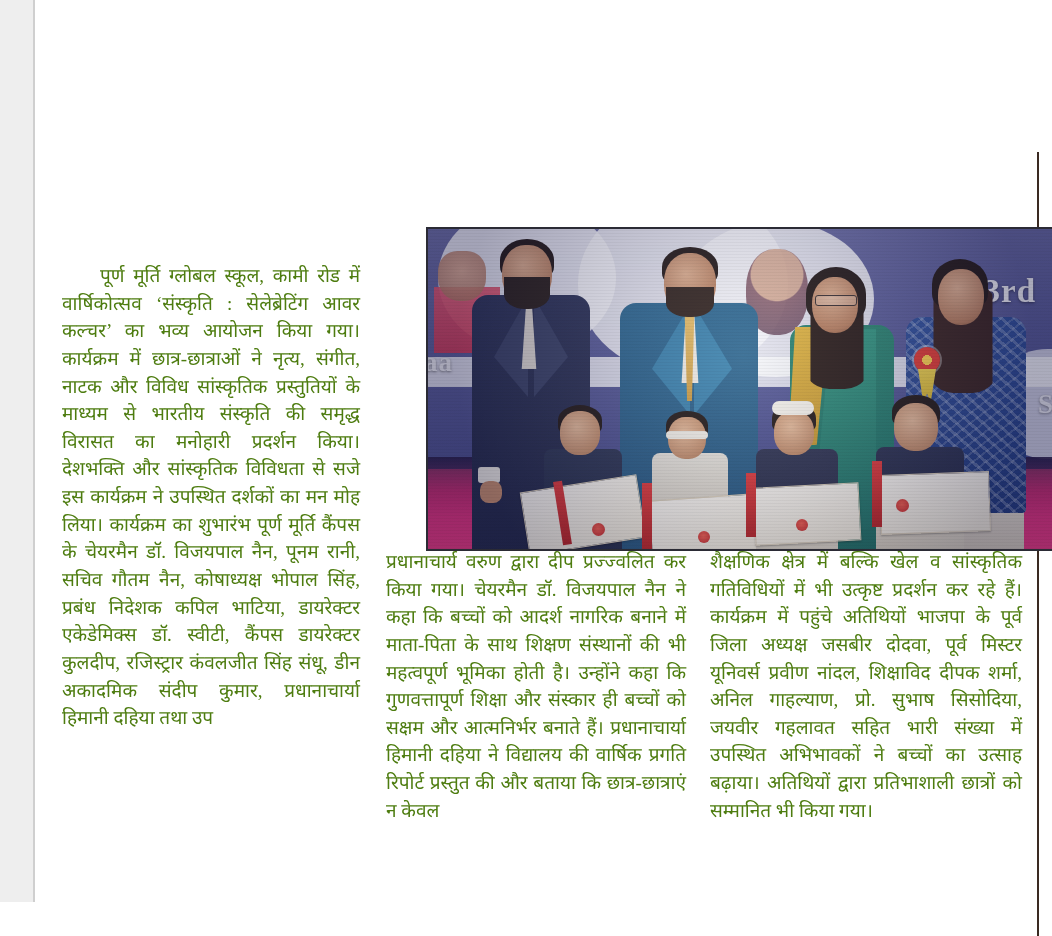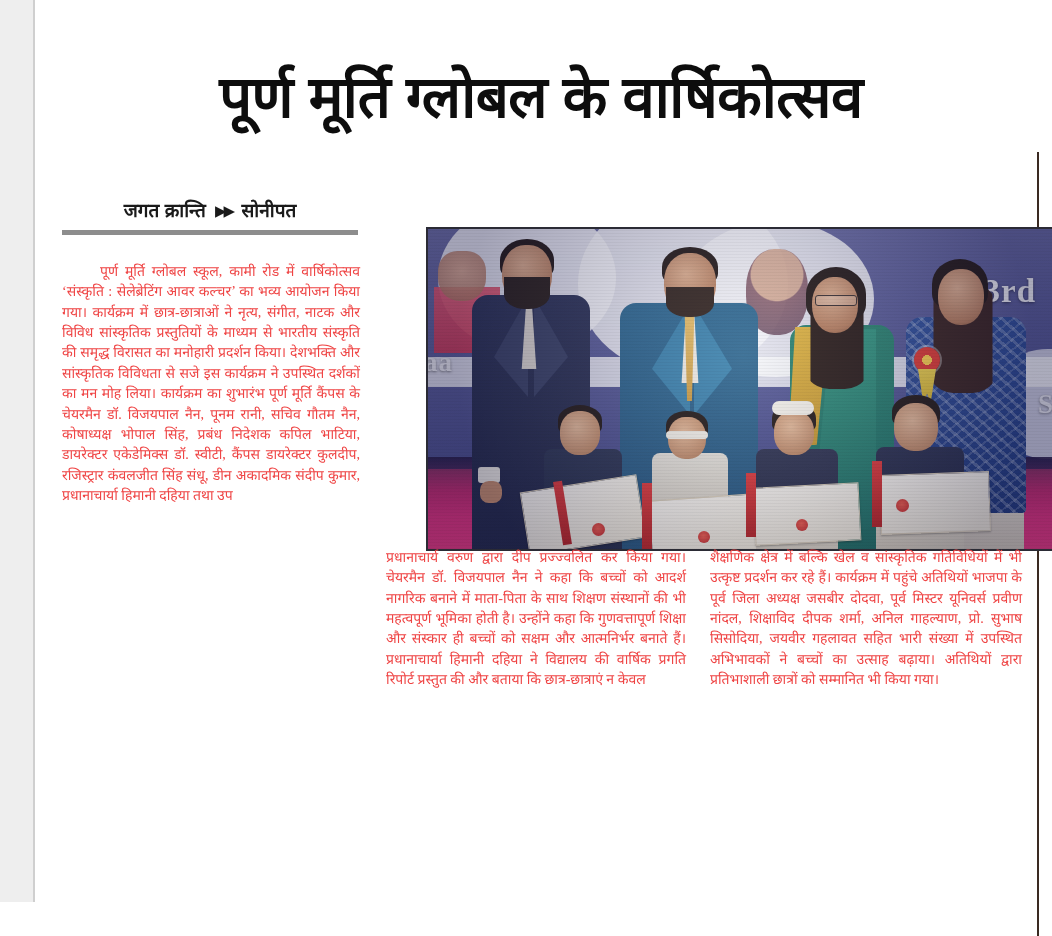--- a/index.html
+++ b/index.html
@@ -80,25 +80,25 @@
   #byline-rule {
     margin-top: 7px;
     height: 5px;
     background: #8d8d8d;
     width: 100%;
   }
 
   
   .col {
     position: absolute;
-    font-size: 14px;
+    font-size: 19px;
     line-height: 1.455;
     text-align: justify;
     text-justify: inter-word;
-    color: #ef4444;
+    color: #4d7c0f;
     font-family: "Liberation Serif", "DejaVu Serif", serif;
   }
   .col p { margin: 0; }
   .col p.indent { text-indent: 38px; }
 
   #col-1 { left: 62px; top: 262px; width: 298px; }
   #col-2 { left: 386px; top: 548px; width: 300px; }
   #col-3 { left: 710px; top: 548px; width: 312px; }
 
   
@@ -384,31 +384,22 @@
 </head>
 <body>
 
 <div id="page">
 
   <div id="left-margin-strip"></div>
   <div id="left-rule"></div>
   <div id="right-rule"></div>
 
   <h1 id="headline">
-    <span class="hl-line">पूर्ण मूर्ति ग्लोबल के वार्षिकोत्सव</span>
   </h1>
 
-  <div id="byline-block">
-    <div id="byline">
-      <span>जगत क्रान्ति</span>
-      <span class="arrows">▶▶</span>
-      <span>सोनीपत</span>
-    </div>
-    <div id="byline-rule"></div>
-  </div>
 
   <figure id="photo-figure">
     <div id="photo-scene">
 
       <div class="bd-base"></div>
       <div class="bd-oval" id="oval-a"></div>
       <div class="bd-oval" id="oval-b"></div>
       <div class="bd-oval" id="oval-c"></div>
       <div class="bd-oval" id="oval-d"></div>
       <div id="bd-red-panel"></div>

